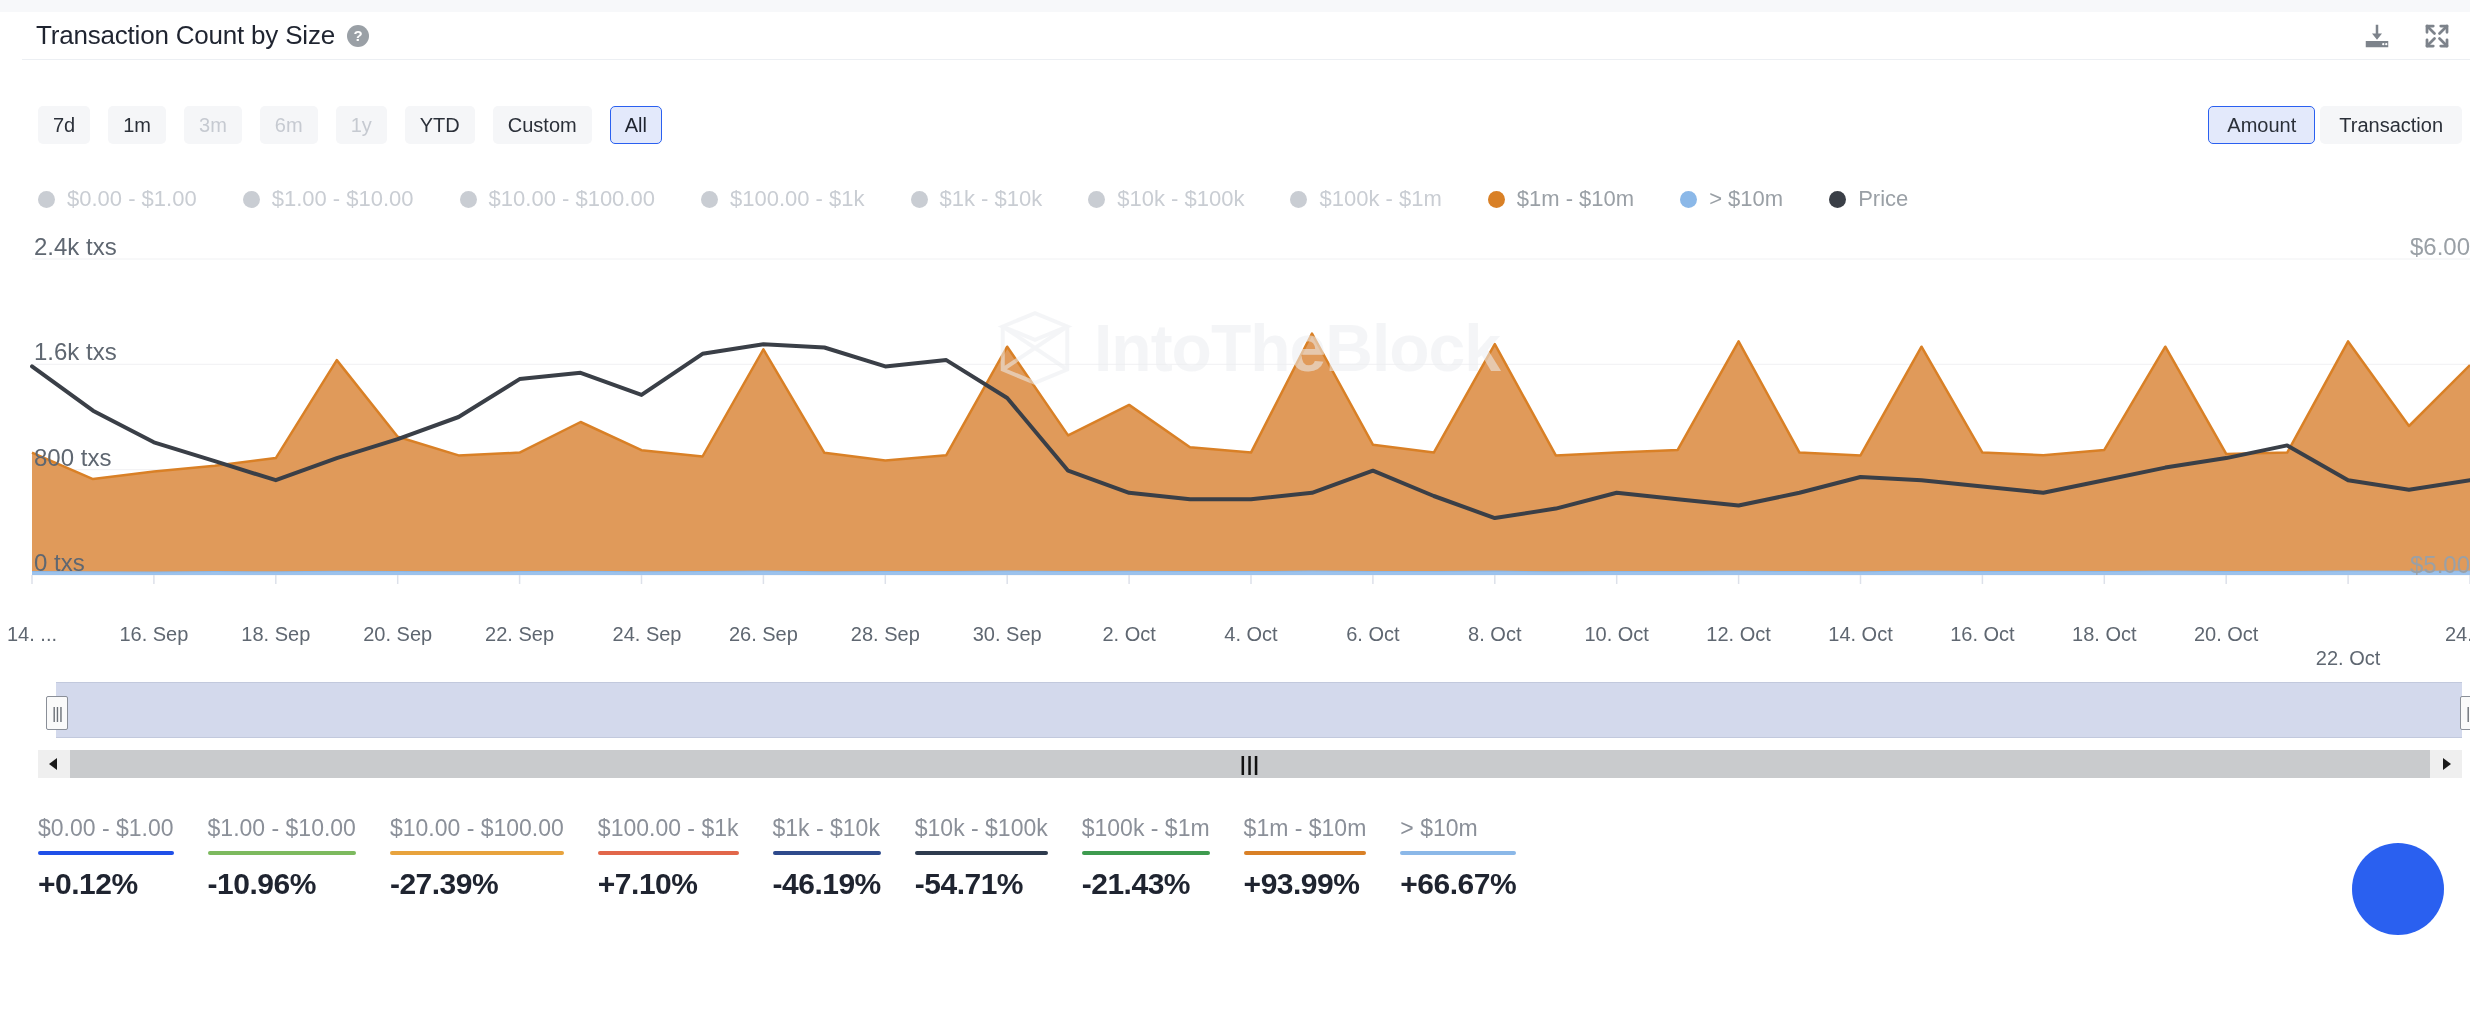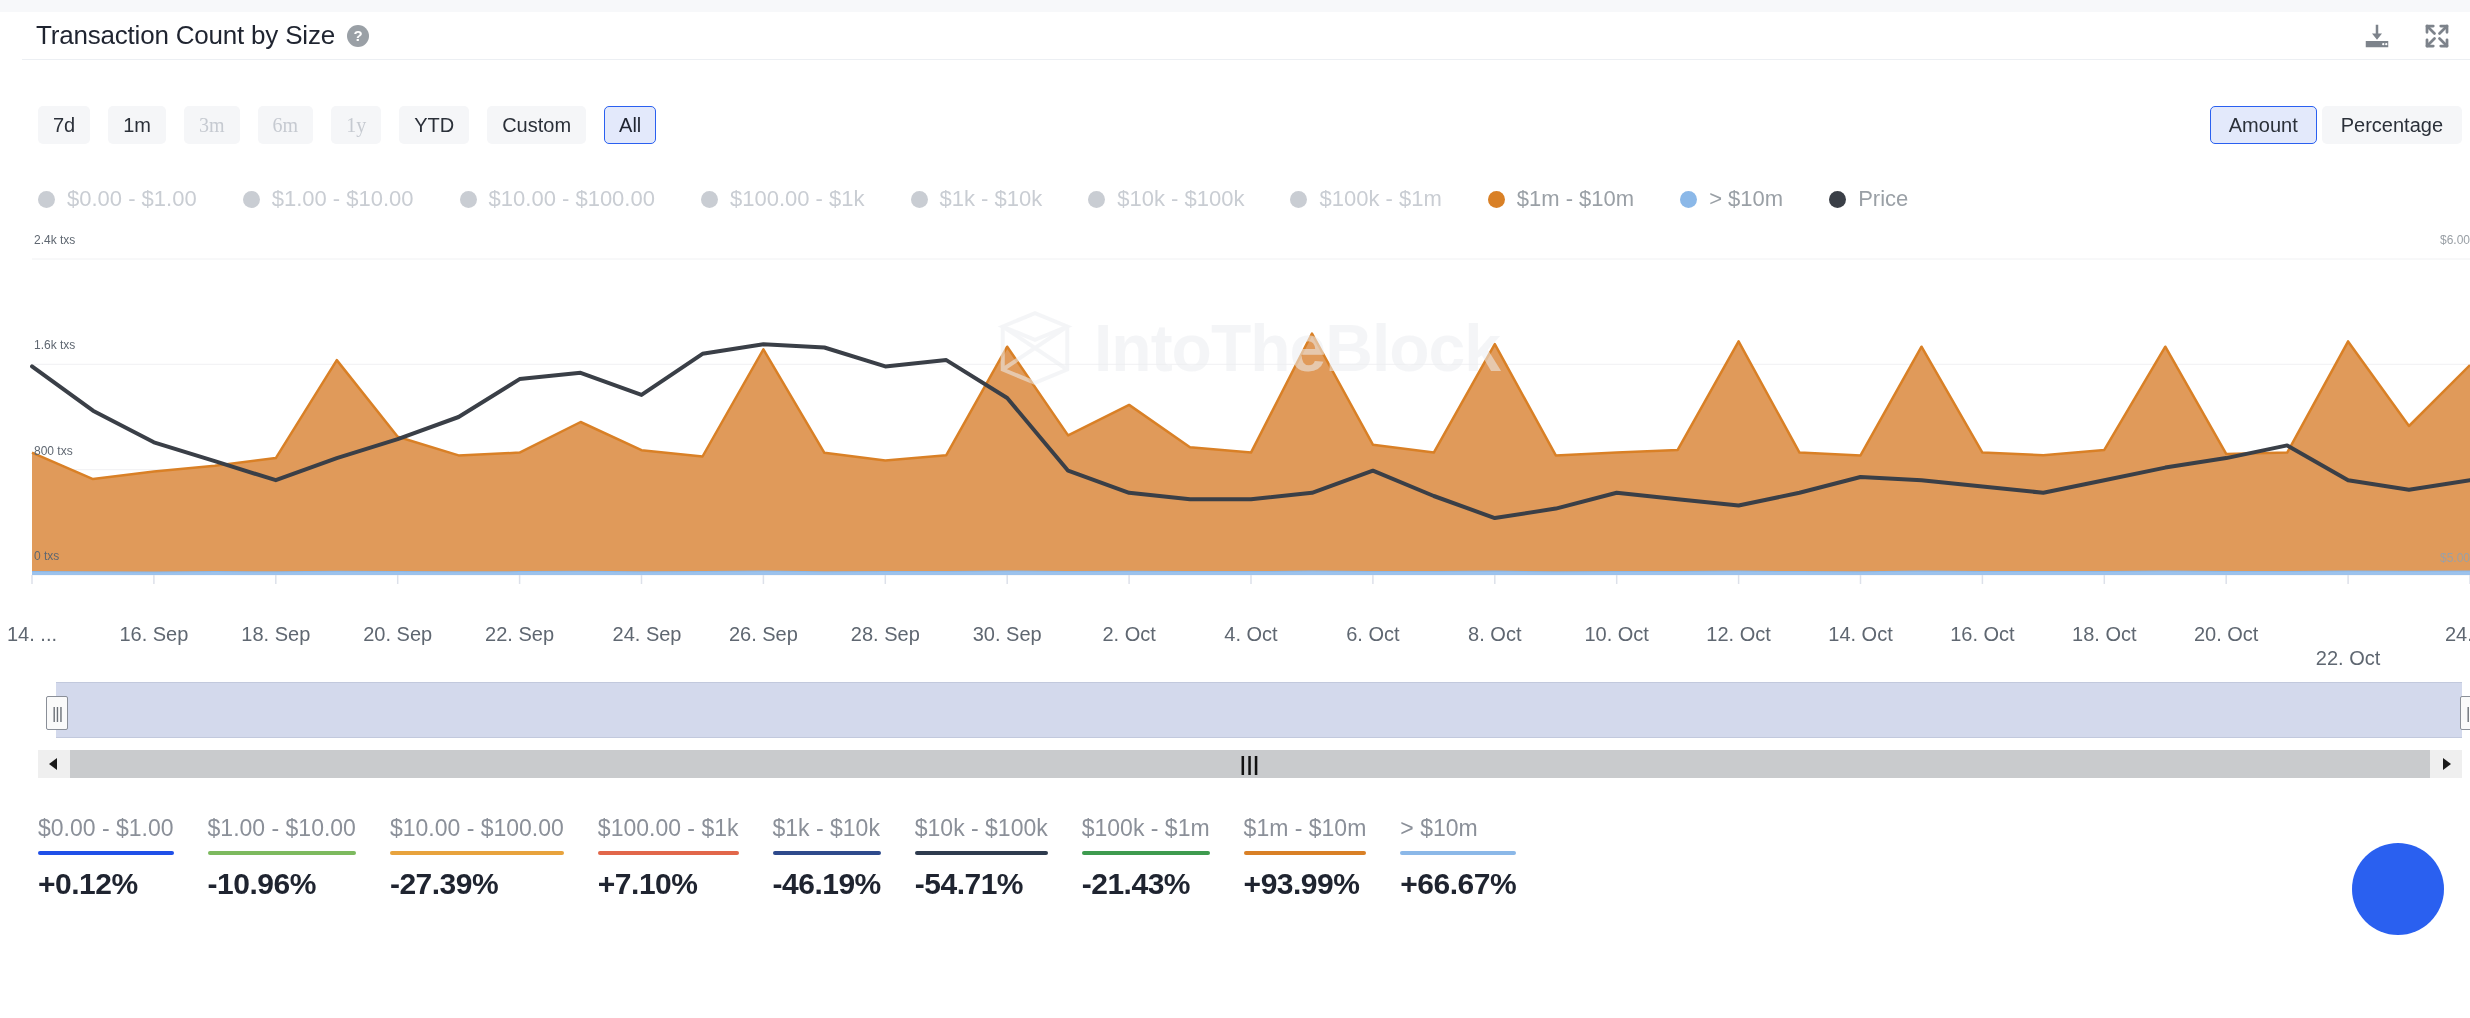--- a/index.html
+++ b/index.html
@@ -37,21 +37,21 @@
 
   
   .toolbar { position:absolute; left:22px; top:106px; width:2448px; height:56px; }
   .range-group { position:absolute; left:16px; top:0; display:flex; gap:18px; }
   .rbtn {
     height:38px; min-width:40px; padding:0 14px;
     background:#f5f6f8; border:1px solid transparent; border-radius:5px;
     font-size:20px; color:#2b3039; line-height:36px; text-align:center;
     cursor:pointer; user-select:none;
   }
-  .rbtn.disabled { color:#c6cad1; cursor:default;font-family:Liberation Serif, serif; }
+  .rbtn.disabled { color:#c6cad1; cursor:default; }
   .rbtn.active { background:#e3e9fb; border:1.5px solid #2a60f0; color:#1f2430; }
 
   .mode-group { position:absolute; right:8px; top:0; display:flex; gap:5px; }
   .mbtn {
     height:38px; padding:0 18px; background:#f5f6f8;
     border:1px solid transparent; border-radius:5px;
     font-size:20px; color:#2b3039; line-height:36px; cursor:pointer; user-select:none;
   }
   .mbtn.active { background:#e3e9fb; border:1.5px solid #2a60f0; }
 
@@ -62,21 +62,21 @@
   }
   .lg { display:flex; align-items:center; cursor:pointer; margin-right:46px; }
   .lg .dot { width:17px; height:17px; border-radius:50%; background:#c9cdd3; margin-right:12px; flex:0 0 auto;}
   .lg .txt { font-size:22px; color:#c9cdd3; white-space:nowrap; }
   .lg.on .txt { color:#9aa0a6; }
 
   
   .chart-wrap { position:absolute; left:22px; top:245px; width:2448px; height:400px; }
   .chart-svg { position:absolute; left:0; top:0; }
   .ylab {
-    position:absolute; font-size:12px; color:#5f6771; white-space:nowrap;
+    position:absolute; font-size:24px; color:#5f6771; white-space:nowrap;
   }
   .ylab.right { color:#9aa0a6; }
   .xlab {
     position:absolute; font-size:20px; color:#5f6771; white-space:nowrap;
     transform: translateX(-50%); top:378px;
   }
   .watermark {
     position:absolute; left:50%; top:60px; transform:translateX(-50%);
     display:flex; align-items:center; gap:16px; opacity:0.55; pointer-events:none;
   }
@@ -162,21 +162,21 @@
         <div class="rbtn">1m</div>
         <div class="rbtn disabled">3m</div>
         <div class="rbtn disabled">6m</div>
         <div class="rbtn disabled">1y</div>
         <div class="rbtn">YTD</div>
         <div class="rbtn">Custom</div>
         <div class="rbtn active">All</div>
       </div>
     <div class="mode-group">
         <div class="mbtn active">Amount</div>
-        <div class="mbtn">Percentage</div>
+        <div class="mbtn">Transaction</div>
       </div>
   </div>
 
   <div class="legend">
       <div class="lg">
         <span class="dot" style="background: rgb(201, 205, 211);"></span>
         <span class="txt">$0.00 - $1.00</span>
       </div>
       <div class="lg">
         <span class="dot" style="background: rgb(201, 205, 211);"></span>

